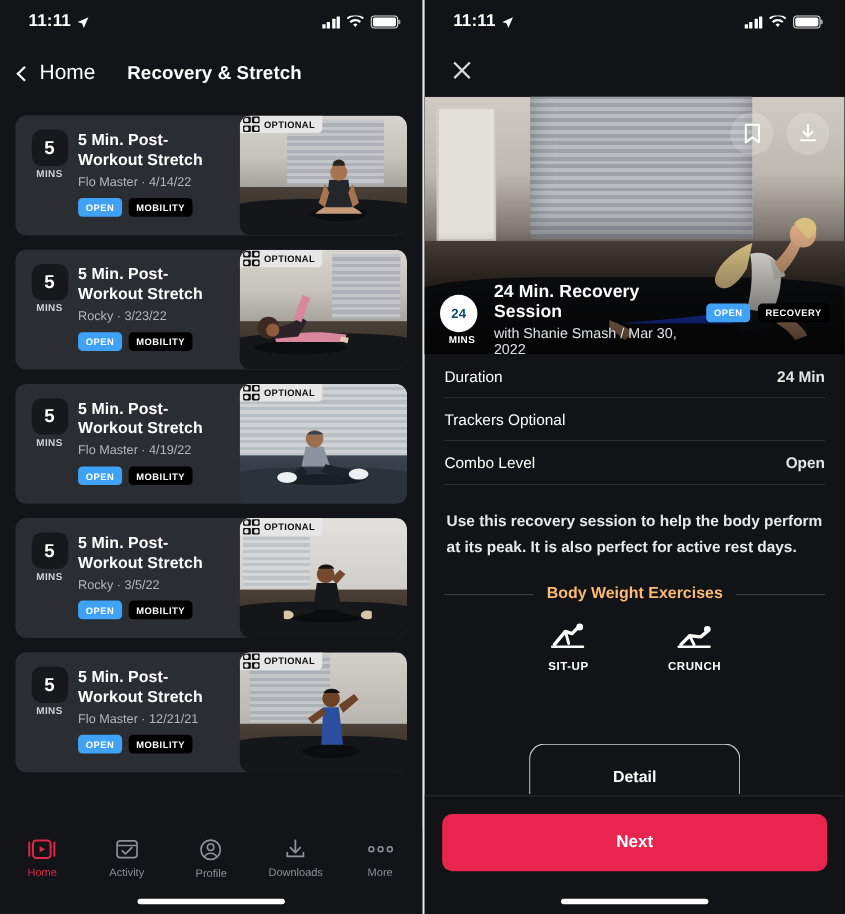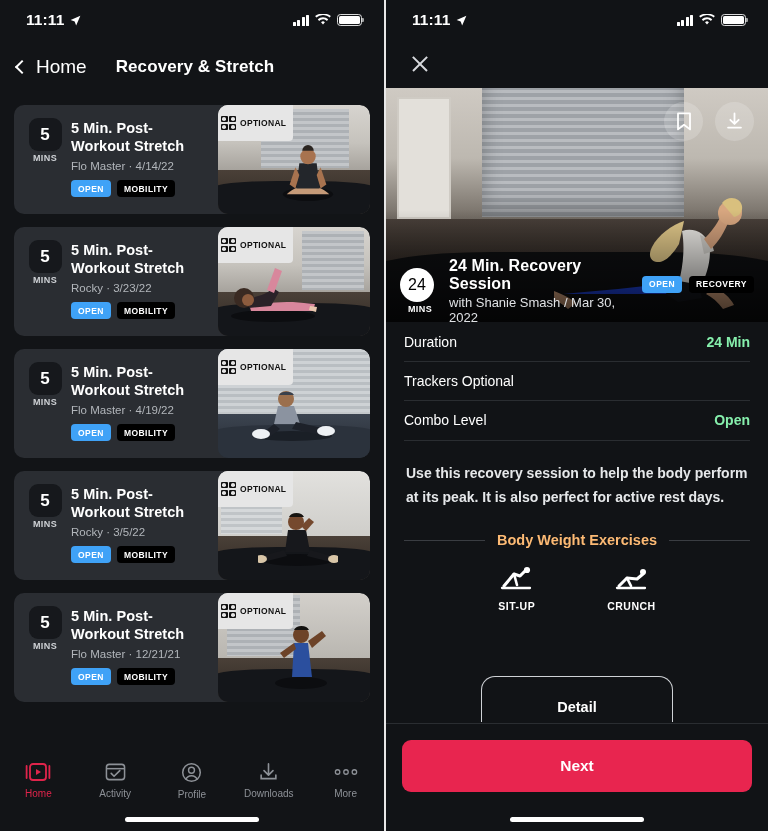--- a/index.html
+++ b/index.html
@@ -71,21 +71,21 @@
   .tags { display:flex; gap:6px; margin-top:8px; }
   .tag { font-size:8.5px; font-weight:bold; letter-spacing:.45px;
          padding:3.5px 7px; border-radius:4px; color:#fff; }
   .tag.open { background:#3fa2f7; }
   .tag.kind { background:#000; }
 
   .thumb { position:absolute; right:0; top:0; width:152px; height:109px;
            border-radius:10px; overflow:hidden; }
   .thumb .scene { position:absolute; inset:0; }
   .optional {
-    position:absolute; left:0; top:0; height:36px; background:#e6e6e6;
+    position:absolute; left:0; top:0; height:16px; background:#e6e6e6;
     display:flex; align-items:center; gap:4px; padding:0 7px 0 3px;
     border-radius:0 0 4px 0; z-index:3;
   }
   .opt-label { font-size:8.5px; font-weight:bold; color:#111; letter-spacing:.3px;}
   .tracker-icon { width:15px; height:14px; display:grid;
     grid-template-columns:1fr 1fr; gap:1.5px; }
   .tracker-icon b { background:#111; border-radius:1px; position:relative; }
   .tracker-icon b::after{ content:""; position:absolute; inset:1.3px;
     background:#e6e6e6; border-radius:50%; }
 
@@ -135,35 +135,35 @@
   .hero-shade { position:absolute; inset:0;
     background:linear-gradient(180deg,rgba(0,0,0,0) 52%,rgba(0,0,0,.72) 100%); }
   .hero-btns { position:absolute; right:14px; top:14px; display:flex; gap:12px; z-index:6;}
   .circ-btn { width:39px; height:39px; border-radius:50%;
     background:rgba(255,255,255,.19); display:flex; align-items:center;
     justify-content:center; cursor:pointer; }
 
   .hero-meta { position:absolute; left:0; right:0; bottom:0; height:56px;
     display:flex; align-items:center; padding:0 14px 6px; z-index:6; }
   .mins-circle { width:34px; height:34px; border-radius:50%; background:#fff;
-    color:#000000; font-size:16px; font-weight:normal; display:flex;
+    color:#0c4a6e; font-size:12px; font-weight:bold; display:flex;
     align-items:center; justify-content:center; }
   .mins-wrap { text-align:center; width:40px; }
   .mins-wrap .mins-lab { color:#fff; }
   .hero-titles { margin-left:9px; flex:1; }
   .hero-title { font-size:16px; font-weight:bold; color:#fff; letter-spacing:.1px;}
   .hero-sub { font-size:13px; color:#dfe1e4; margin-top:2px; }
   .hero-tags { display:flex; gap:7px; align-items:center; margin-bottom:14px;}
 
   .rows { padding:0 18px; }
   .row { height:39.5px; display:flex; align-items:center;
     justify-content:space-between; border-bottom:1px solid #2a2d31; }
   .row:first-child { padding-top:2px; }
   .row-k { font-size:14px; color:#fff; }
-  .row-v { font-size:14px; color:#86efac; font-weight:bold; }
+  .row-v { font-size:14px; color:#e5e5e5; font-weight:bold; }
 
   .desc { padding:20px 20px 0; font-size:14px; line-height:1.78;
     color:#e6e8ea;font-weight:bold; }
   .section-head { display:flex; align-items:center; gap:12px;
     padding:22px 18px 0; }
   .section-head .ln { flex:1; height:1px; background:#3a3d42; }
   .section-head .t { font-size:14.5px; font-weight:bold; color:#fdba74; }
 
   .exercises { display:flex; justify-content:center; gap:72px; padding-top:18px; }
   .ex { display:flex; flex-direction:column; align-items:center; gap:8px; }

